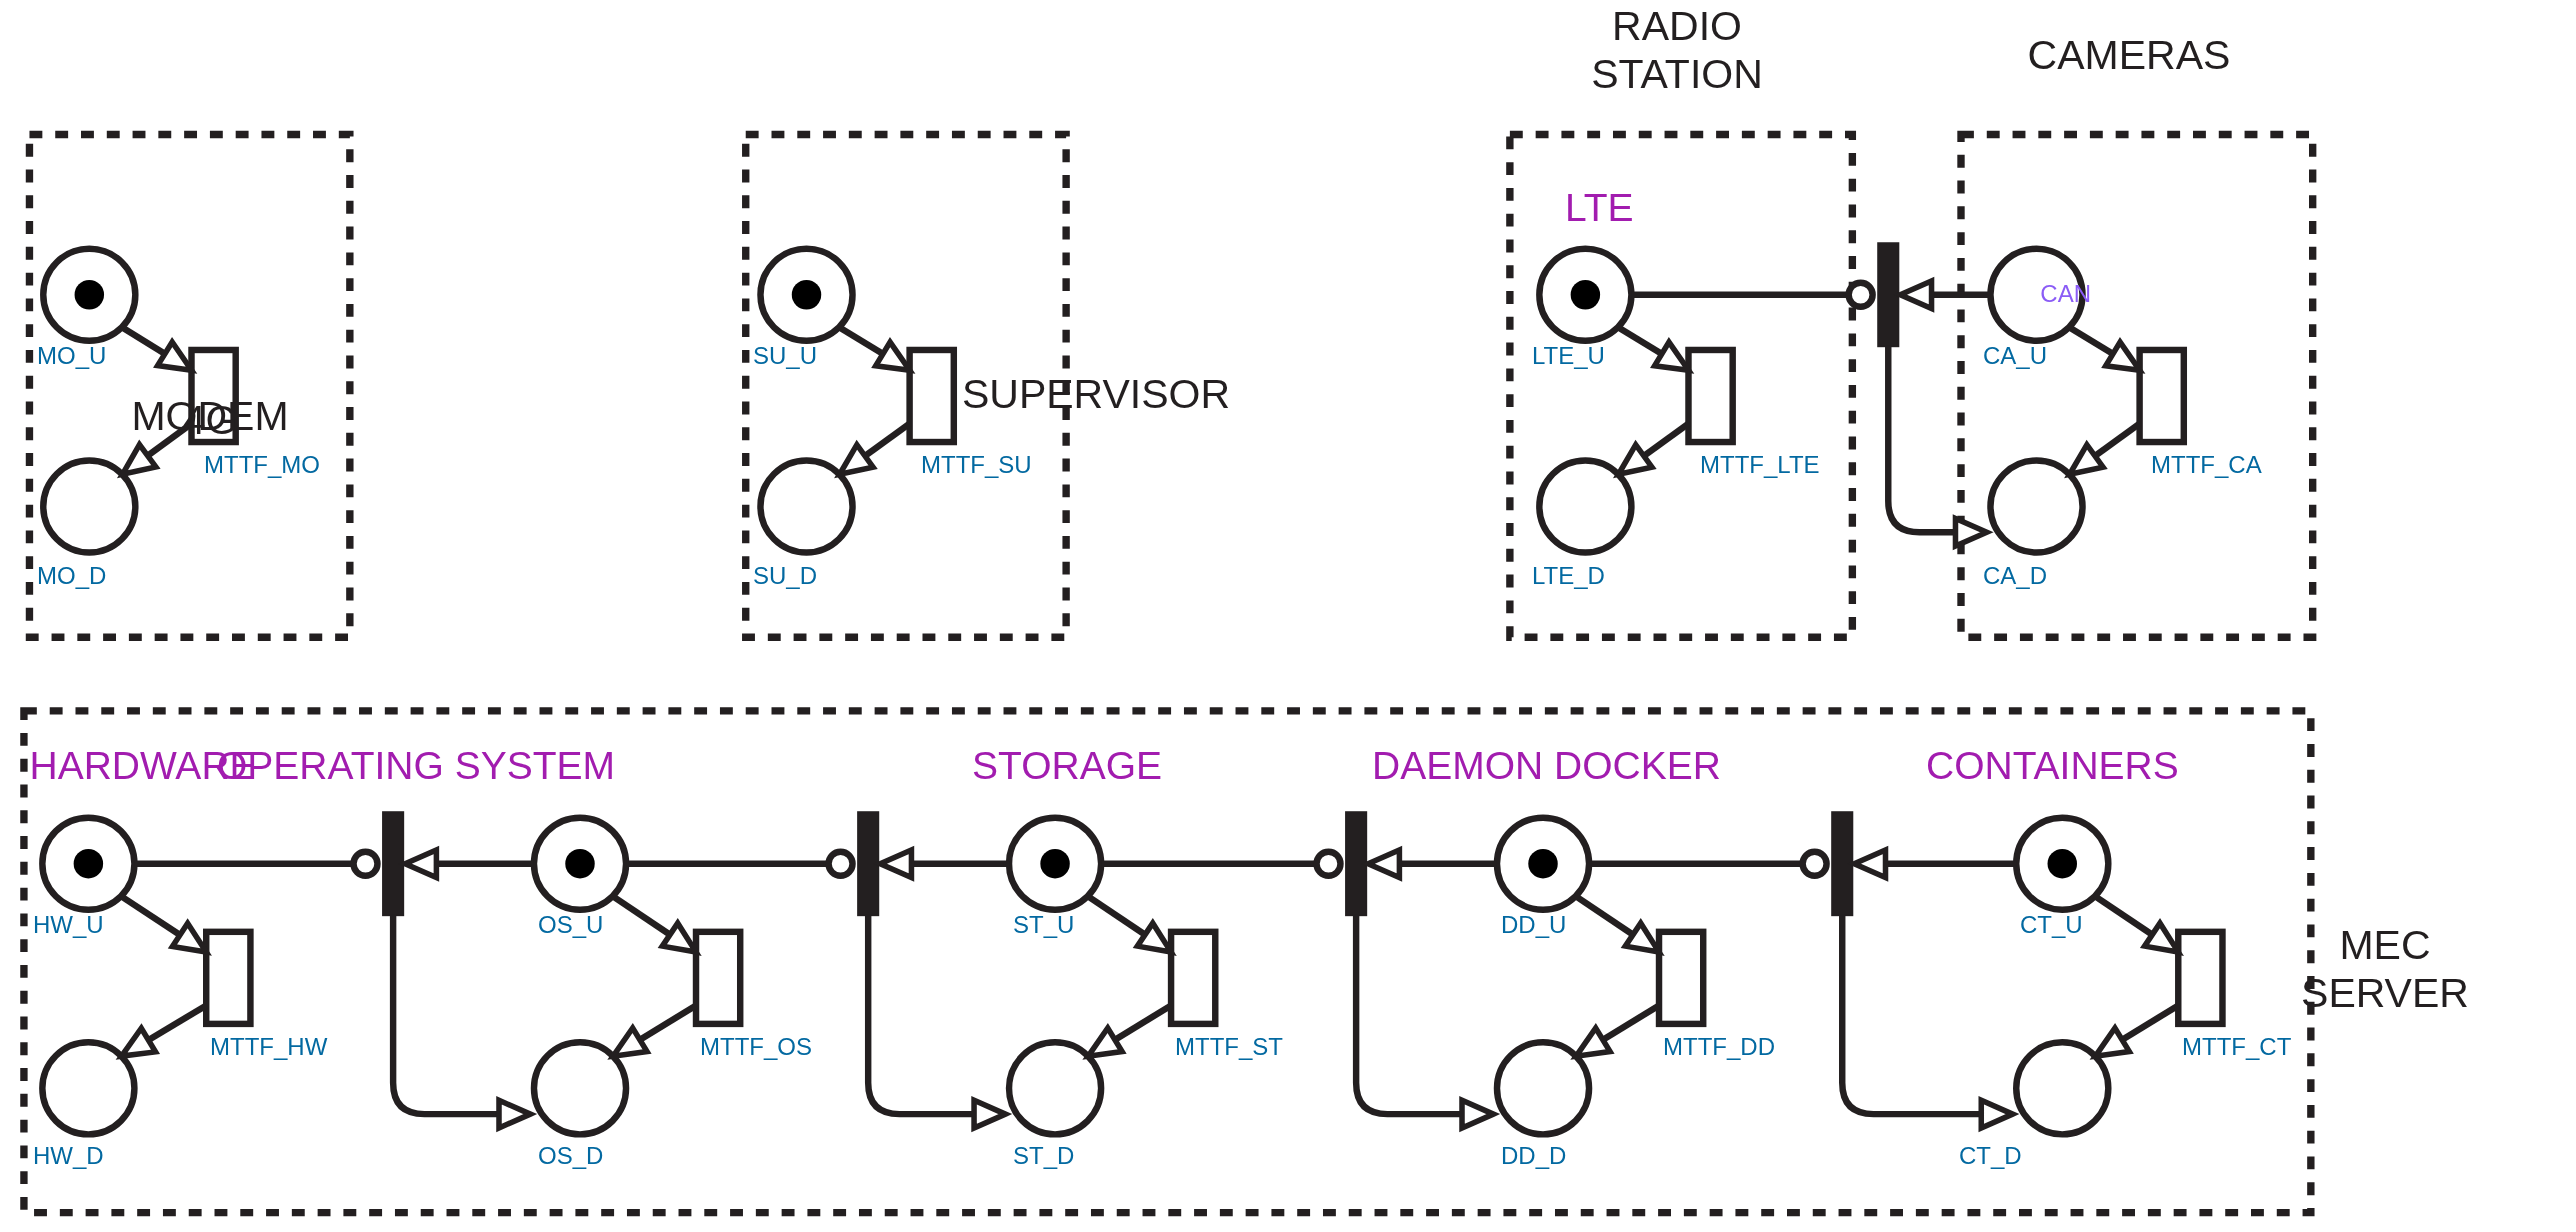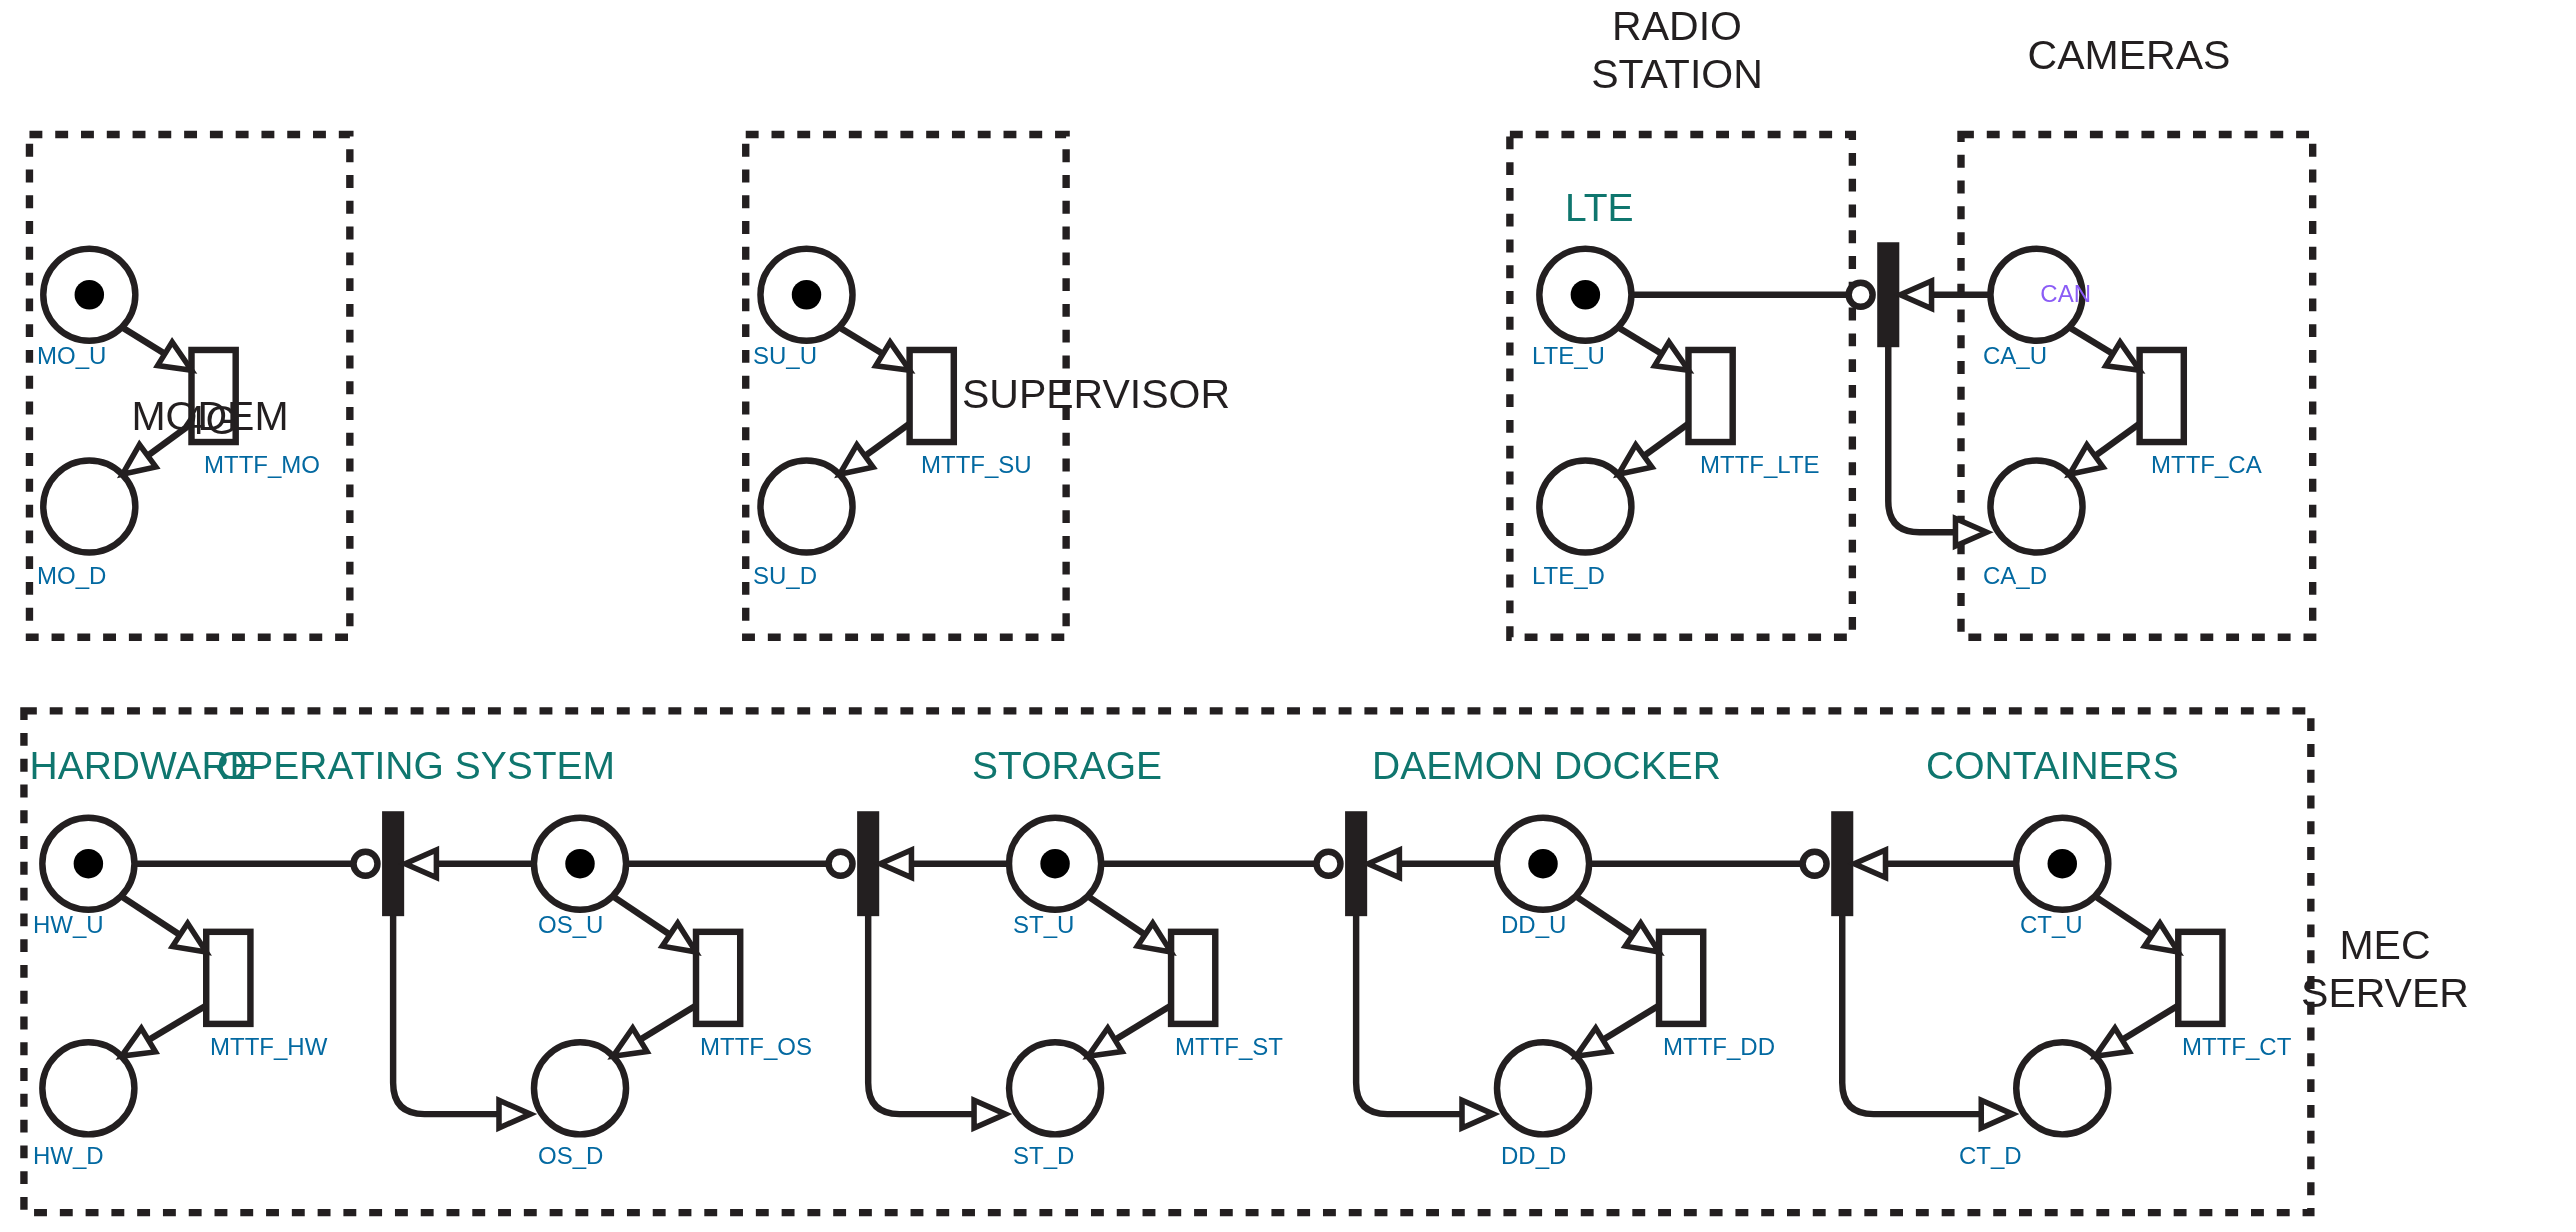--- a/index.html
+++ b/index.html
@@ -1,20 +1,20 @@
 <!DOCTYPE html>
 <html style="font-size:14.7px"><head>
 <meta charset="utf-8">
 <style>
   html,body{margin:0;padding:0;background:#ffffff;}
   #root{position:relative;width:2576px;height:1233px;background:#ffffff;
         font-family:"Liberation Sans", sans-serif;color:#231f20;overflow:hidden;}
   svg.layer{position:absolute;left:0;top:0;width:2576px;height:1233px;}
   .grp-title{position:absolute;font-size:41px;line-height:48px;color:#231f20;white-space:pre;text-align:center;}
-  .mod-title{position:absolute;font-size:39px;line-height:44px;color:#0f766e;white-space:pre;}
+  .mod-title{position:absolute;font-size:39px;line-height:44px;color:#a21caf;white-space:pre;}
   .plbl{position:absolute;font-size:24px;line-height:28px;color:#0369a1;white-space:pre;}
   .cantxt{position:absolute;font-size:24px;line-height:28px;color:#8b5cf6;white-space:pre;text-align:right;}
 </style>
 </head>
 <body>
 
 <div id="root">
 
   <svg class="layer" id="vec" viewBox="0 0 2798 1339" xmlns="http://www.w3.org/2000/svg">
       <rect x="32" y="146" width="348" height="546" fill="none" stroke="#231f20" stroke-width="8" stroke-dasharray="14 14"></rect>

